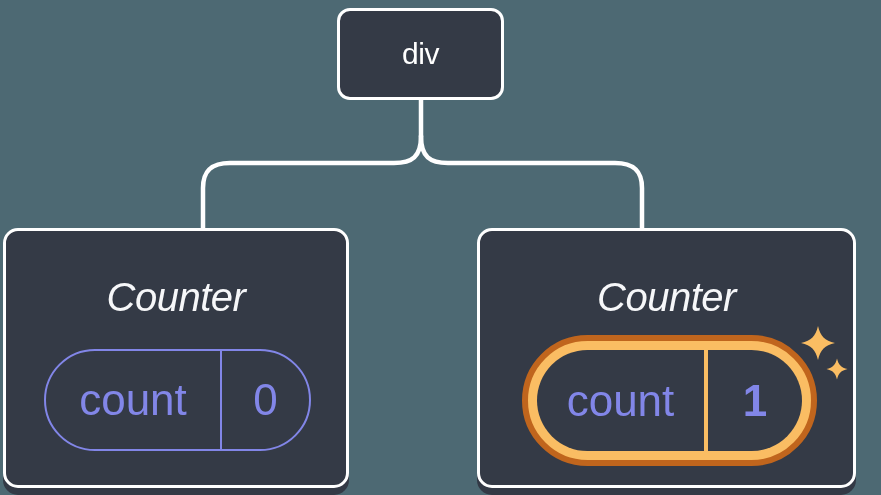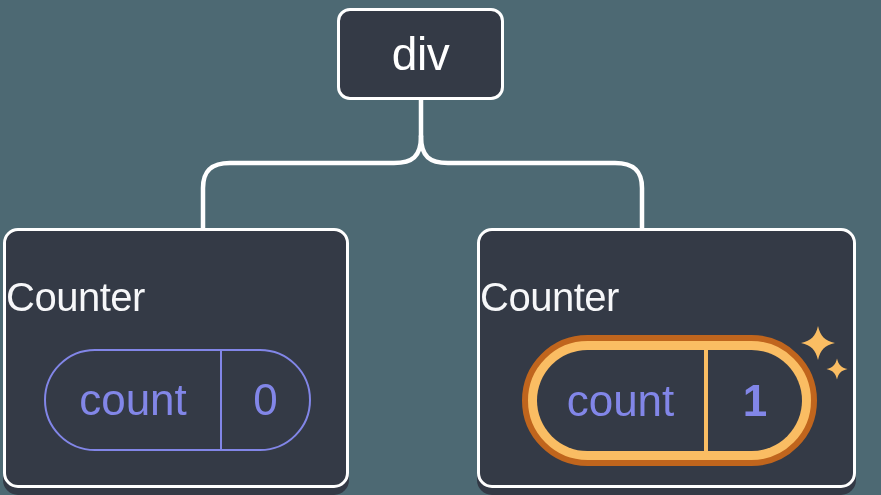--- a/index.html
+++ b/index.html
@@ -44,44 +44,45 @@
     width: 167px; height: 92px;
     background: var(--card);
     border: 3px solid var(--card-border);
     border-radius: 13px;
     display: flex;
     align-items: center;
     justify-content: center;
   }
   .node-label {
     color: #ffffff;
-    font-size: 46px;
+    font-size: 30px;
     letter-spacing: -0.5px;
   }
   .card {
     position: absolute;
     top: 228px;
     height: 260px;
     background: var(--card);
     border: 3px solid var(--card-border);
     border-radius: 15px;
     box-shadow: 0 7px 0 0 var(--shadow);
   }
   .card-left  { left: 3px;   width: 346px; }
   .card-right { left: 477px; width: 379px; }
   .card-title {
     position: absolute;
     top: 46px; left: 0;
     width: 100%;
-    text-align: left;
+    text-align: center;
     color: var(--title-text);
     font-size: 40px;
     font-weight: 500;
     letter-spacing: -0.5px;
     line-height: 1;
+    font-style: italic;
   }
   
   .pill-plain {
     position: absolute;
     left: 38px; top: 118px;
     width: 267px; height: 102px;
     border: 2px solid var(--purple);
     border-radius: 51px;
   }
   .pill-plain .pill-cell {

